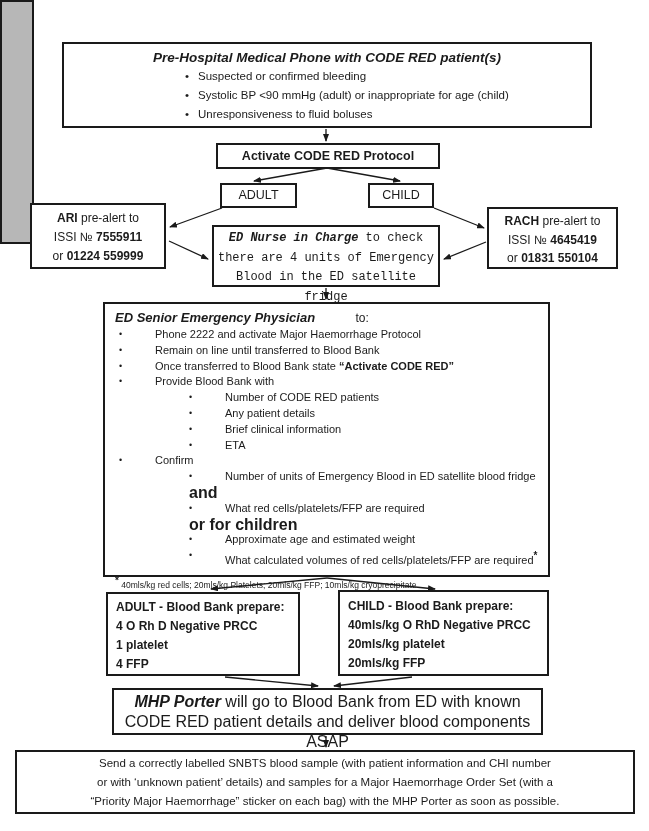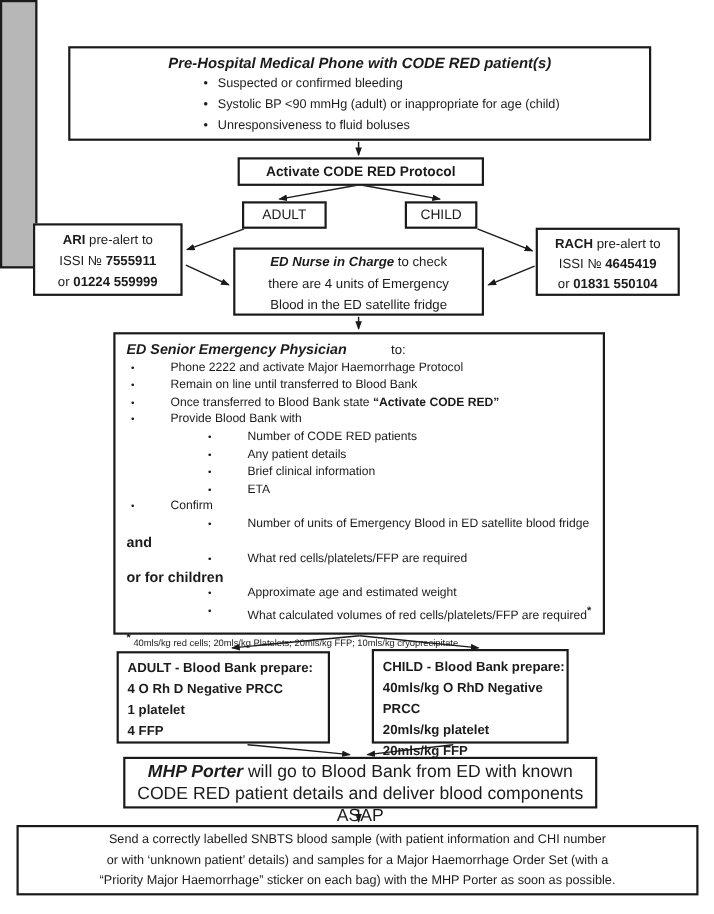--- a/index.html
+++ b/index.html
@@ -21,45 +21,45 @@
 
   
   #adult{left:220px;top:183px;width:77px;height:25px;font-size:12.5px;line-height:21px;}
   #child{left:368px;top:183px;width:66px;height:25px;font-size:12.5px;line-height:21px;}
 
   
   #ari{left:30px;top:203px;width:136px;height:66px;font-size:12px;line-height:19px;padding-top:4px;}
   #rach{left:487px;top:207px;width:131px;height:62px;font-size:12px;line-height:18.5px;padding-top:3px;}
 
   
-  #nurse{left:212px;top:225px;width:228px;height:62px;font-size:12px;line-height:19.5px;padding-top:2px;}
+  #nurse{left:212px;top:225px;width:228px;height:62px;font-size:12px;line-height:19.5px;padding-top:2px;font-family:Liberation Mono, monospace;}
   .bi{font-weight:bold;font-style:italic;}
 
   
   #phys{left:103px;top:302px;width:447px;height:275px;padding:6px 6px 0 10px;}
   #phys .ptitle{font-weight:bold;font-style:italic;font-size:13px;margin-bottom:2px;}
   #phys .ptitle .reg{font-weight:normal;font-style:normal;font-size:12px;padding-left:37px;}
   .prow{display:flex;line-height:15.8px;font-size:11px;}
   .prow .blt{flex:0 0 auto;font-size:9px;}
   .pl1 .blt{margin-left:4px;width:36px;}
   .pl2 .blt{margin-left:74px;width:36px;}
-  .pl-label{font-weight:bold;line-height:15.8px;font-size:13px;}
+  .pl-label{margin-left:74px;font-weight:bold;line-height:15.8px;font-size:16px;}
   .pfoot{margin-top:6px;font-size:8.5px;line-height:11px;}
   .pfoot .ast{font-weight:bold;font-size:10px;vertical-align:4px;}
   sup.ast2{font-weight:bold;font-size:10px;}
 
   
   #sidebar{left:562px;top:318px;width:30px;height:240px;background:#b7b7b7;border:2px solid #1a1a1a;}
   #sidebar .rot{position:absolute;left:50%;top:50%;width:236px;height:26px;
       transform:translate(-50%,-50%) rotate(90deg);text-align:center;
       font-size:9.5px;font-style:italic;line-height:12.5px;color:#222;}
 
   
   #prepAdult{left:106px;top:592px;width:194px;height:84px;font-weight:bold;font-size:12px;line-height:19px;padding:4px 0 0 8px;}
-  #prepChild{left:338px;top:590px;width:179px;height:86px;font-weight:bold;font-size:12px;line-height:19px;padding:5px 0 0 8px;}
+  #prepChild{left:338px;top:590px;width:211px;height:86px;font-weight:bold;font-size:12px;line-height:19px;padding:5px 0 0 8px;}
 
   
   #porter{left:112px;top:688px;width:431px;height:47px;font-size:16px;line-height:20px;padding-top:2px;}
 
   
   #bottom{left:15px;top:750px;width:620px;height:64px;font-size:11.5px;line-height:19px;padding-top:2px;}
 </style>
 </head>
 <body>
 

